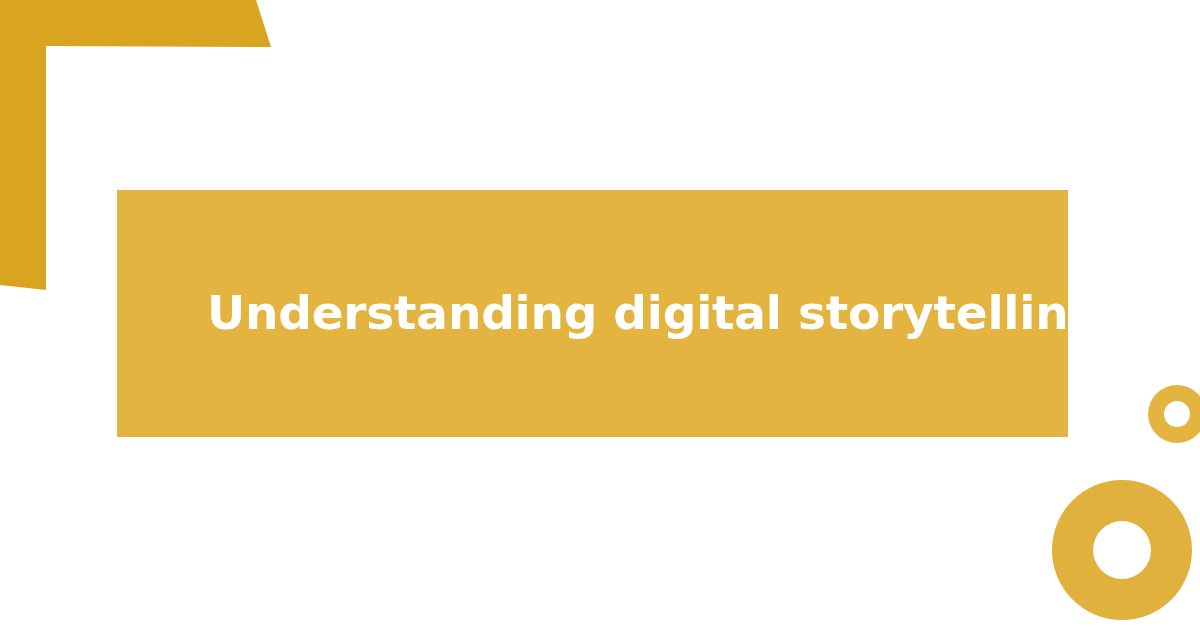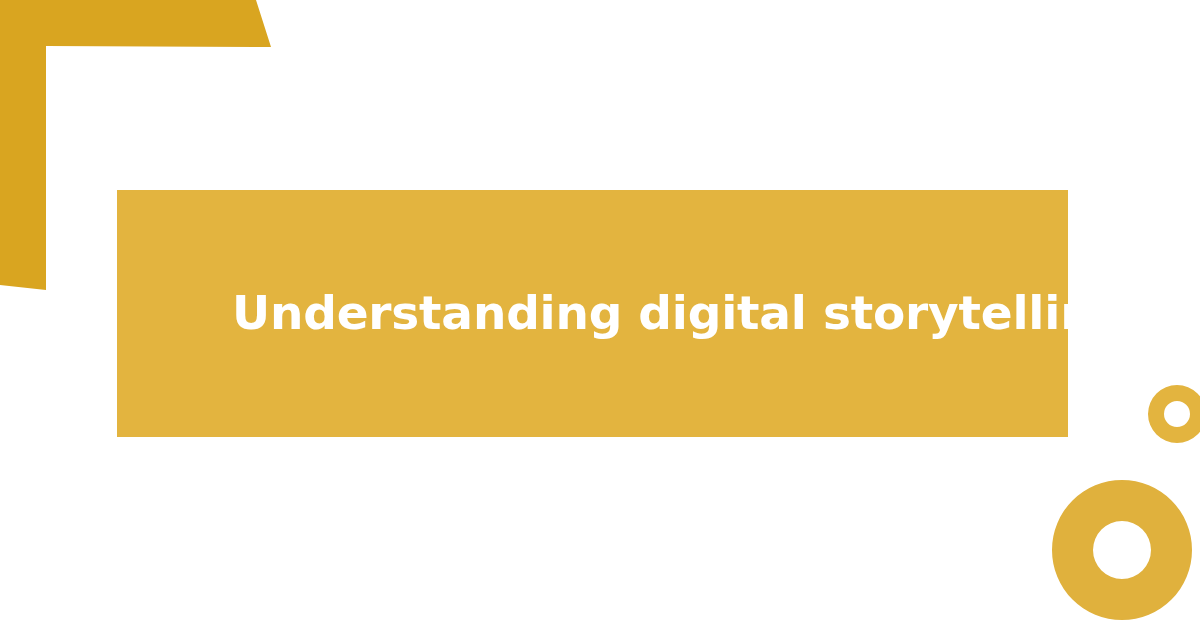--- a/index.html
+++ b/index.html
@@ -44,21 +44,21 @@
   .title-banner {
     position: absolute;
     left: 117px;
     top: 190px;
     width: 951px;
     height: 247px;
     display: flex;
     align-items: center;
     justify-content: flex-start;
     box-sizing: border-box;
-    padding-left: 115px;
+    padding-left: 90px;
     padding-right: 40px;
   }
 
   .title-text {
     color: #ffffff;
     font-family: "DejaVu Sans", "Liberation Sans", sans-serif;
     font-size: 47px;
     font-weight: 600;
     letter-spacing: -0.2px;
     line-height: 1.15;

